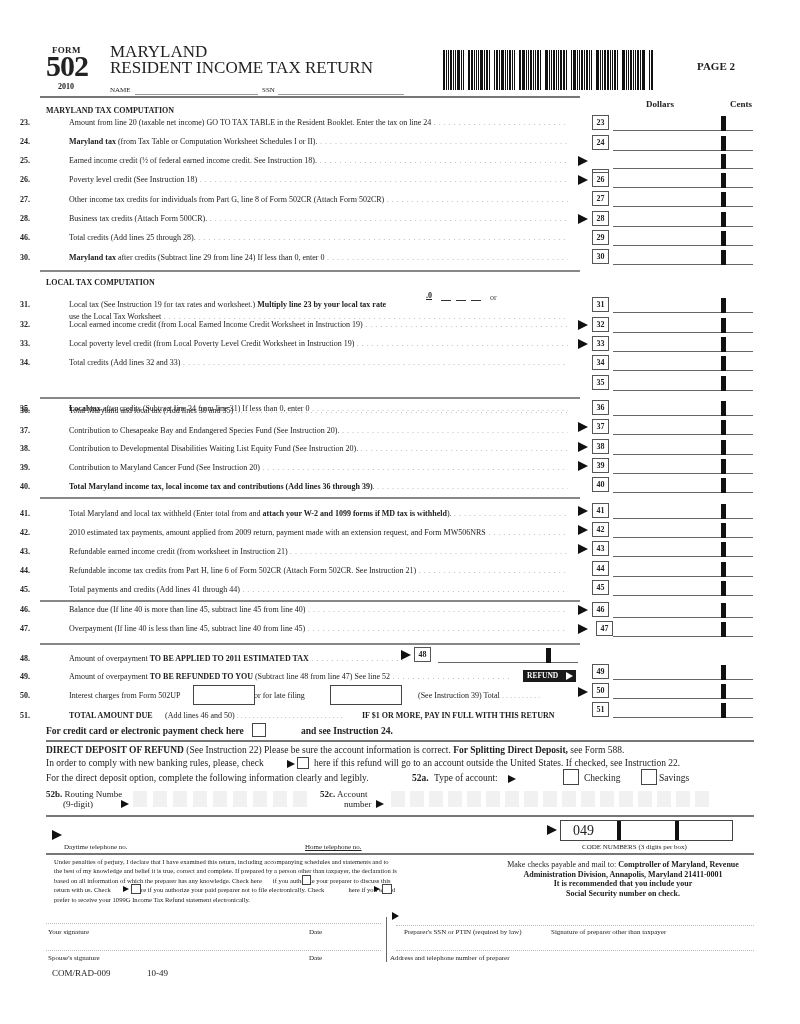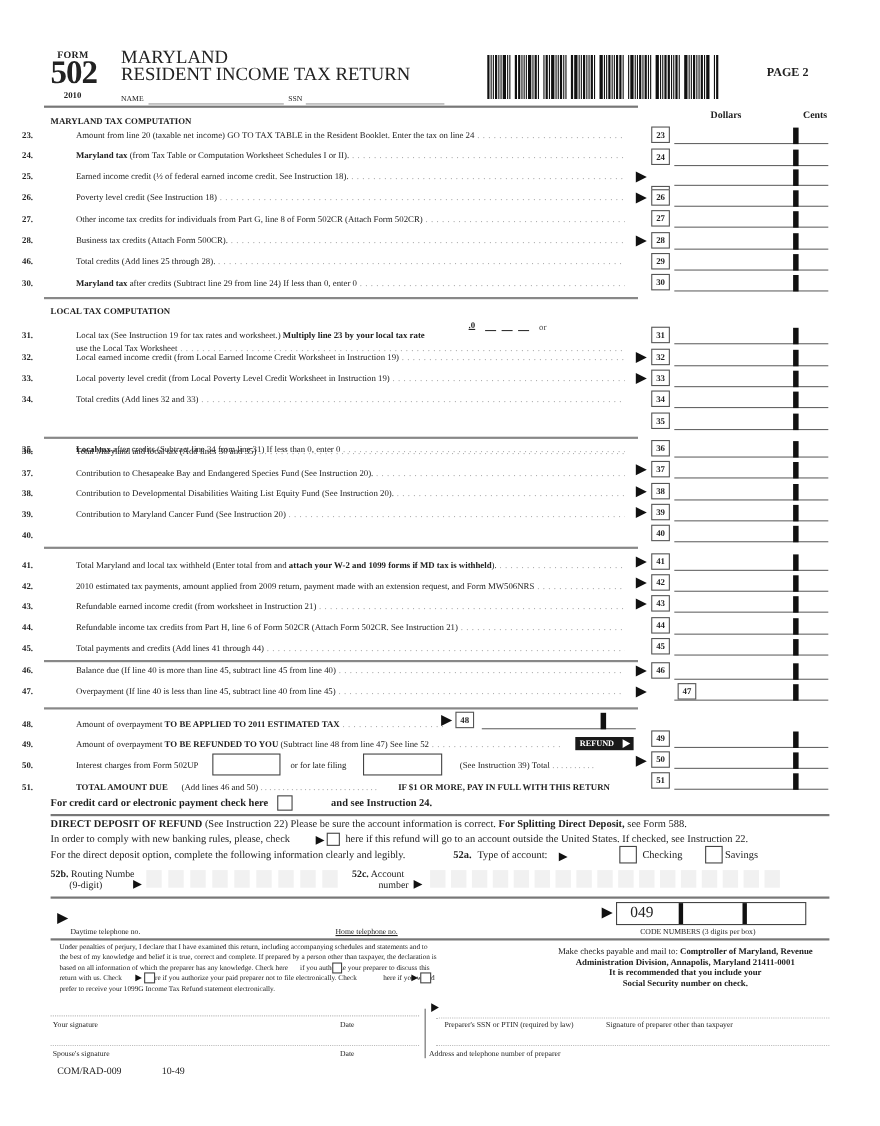--- a/index.html
+++ b/index.html
@@ -305,20 +305,21 @@
       <span class="txt"><span>Contribution to Maryland Cancer Fund (See Instruction 20)</span><b></b><span></span></span>
     </div>
     <div class="arrow" style="left: 578px; top: 461px;"></div>
     <div class="line-box" style="left: 592px; top: 458px;">39</div>
     <div class="amount" style="top: 458px;">
       <div class="base"></div>
       <div class="cents-bar"></div>
     </div>
     <div class="row" style="top: 482px;">
       <span class="num">40.</span>
+      <span class="txt"><span></span><b>Total Maryland income tax, local income tax and contributions (Add lines 36 through 39)</b><span>.</span></span>
     </div>
     <div class="line-box" style="left: 592px; top: 477px;">40</div>
     <div class="amount" style="top: 477px;">
       <div class="base"></div>
       <div class="cents-bar"></div>
     </div>
     <div class="row" style="top: 509px;">
       <span class="num">41.</span>
       <span class="txt"><span>Total Maryland and local tax withheld (Enter total from and </span><b>attach your W-2 and 1099 forms if MD tax is withheld</b><span>).</span></span>
     </div>
@@ -374,21 +375,21 @@
     <div class="line-box" style="left: 592px; top: 602px;">46</div>
     <div class="amount" style="top: 602px;">
       <div class="base"></div>
       <div class="cents-bar"></div>
     </div>
     <div class="row" style="top: 624px;">
       <span class="num">47.</span>
       <span class="txt"><span>Overpayment (If line 40 is less than line 45, subtract line 40 from line 45)</span><b></b><span></span></span>
     </div>
     <div class="arrow" style="left: 578px; top: 624px;"></div>
-    <div class="line-box" style="left: 616px; top: 621px;">47</div>
+    <div class="line-box" style="left: 596px; top: 621px;">47</div>
     <div class="amount" style="top: 621px;">
       <div class="base"></div>
       <div class="cents-bar"></div>
     </div>
   </div>
 
 <div class="hr-thin" style="left:40px; top:270px; width:540px; border-top:2px solid #888;"></div>
 <div class="abs sec-head" style="left:46px; top:278px;">LOCAL TAX COMPUTATION</div>
 <div class="hr-thin" style="left:40px; top:397px; width:540px; border-top:2px solid #888;"></div>
 <div class="hr-thin" style="left:40px; top:497px; width:540px; border-top:2px solid #888;"></div>
@@ -419,21 +420,21 @@
 <div class="refund-badge"><span>REFUND</span><span class="tri"></span></div>
 <div class="line-box" style="left:592px; top:664px;">49</div>
 <div class="amount" style="top:664px;">
     <div class="base"></div>
     <div class="cents-bar"></div>
   </div>
 
 <div class="row" style="top:691px;">
   <span class="num">50.</span>
   <span class="abs" style="left:49px;">Interest charges from Form 502UP</span>
-  <span class="abs" style="left:244px;">or for late filing</span>
+  <span class="abs" style="left:234px;">or for late filing</span>
   <span class="abs" style="left:398px;">(See Instruction 39)  Total</span>
   <span class="abs" style="left:478px; color:#999;">. . . . . . . . . . .</span>
 </div>
 <div class="input-box" style="left:193px; top:685px; width:62px; height:20px;"></div>
 <div class="input-box" style="left:330px; top:685px; width:72px; height:20px;"></div>
 <div class="arrow" style="left:578px; top:687px;"></div>
 <div class="line-box" style="left:592px; top:683px;">50</div>
 <div class="amount" style="top:683px;">
     <div class="base"></div>
     <div class="cents-bar"></div>

